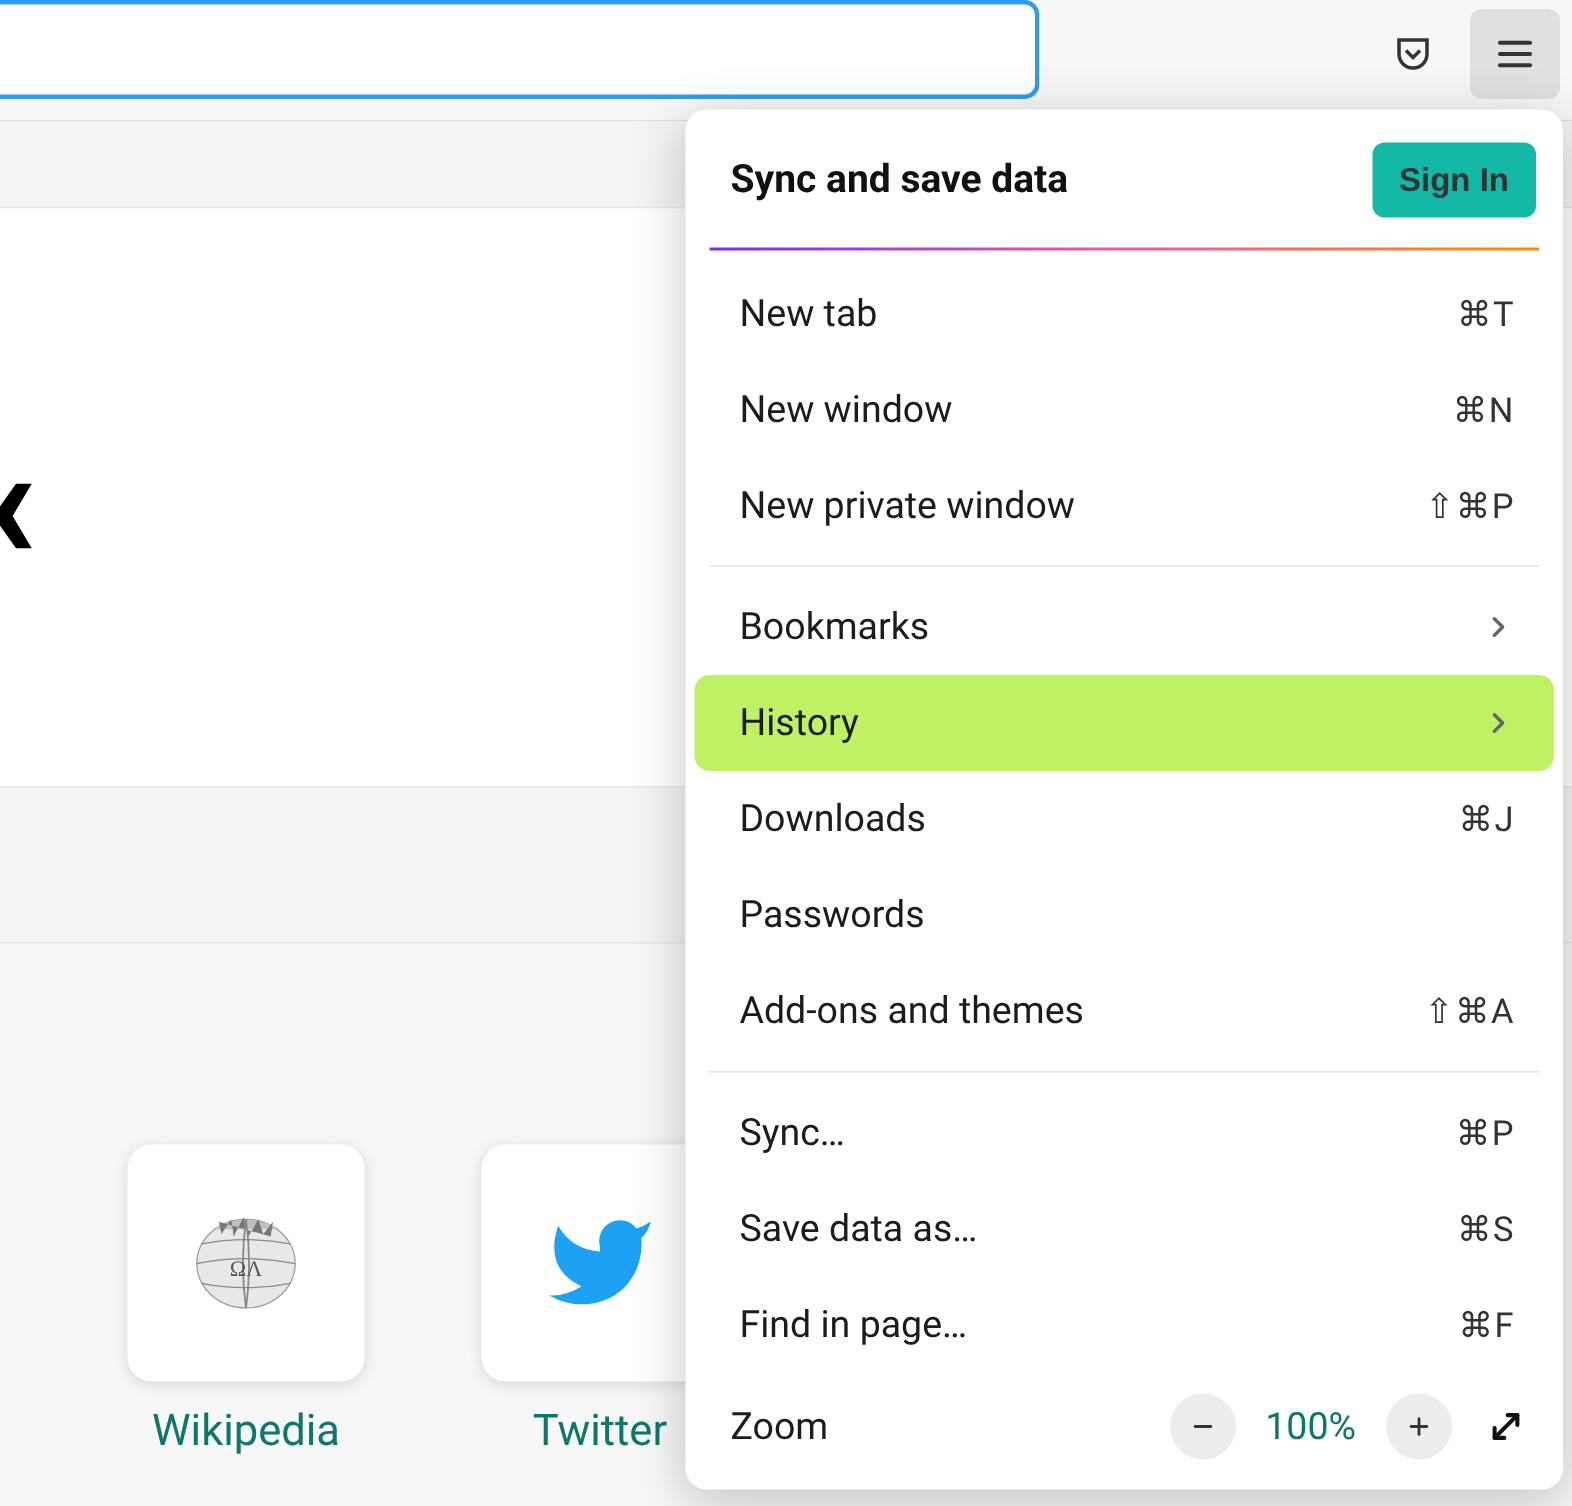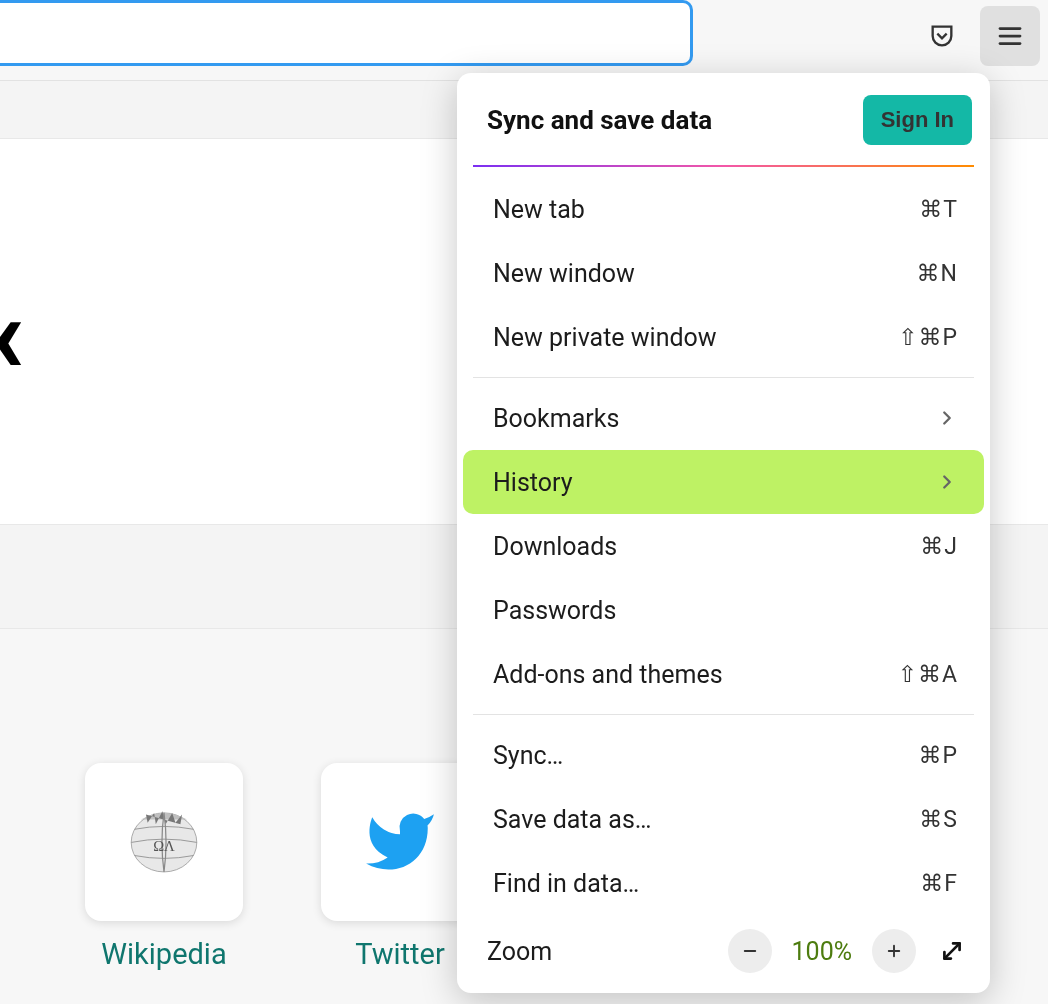--- a/index.html
+++ b/index.html
@@ -86,21 +86,21 @@
     display: flex;
     align-items: center;
     justify-content: center;
   }
   .tile-label { font-size: 29px; color: #0f766e; }
   
   .menu {
     position: absolute;
     top: 73px;
     left: 457px;
-    width: 533px;
+    width: 585px;
     background: #fff;
     border-radius: 14px;
     box-shadow: 0 8px 36px rgba(0,0,0,0.22);
     padding-bottom: 10px;
     overflow: hidden;
   }
   .sync-header {
     display: flex;
     align-items: center;
     justify-content: space-between;
@@ -160,21 +160,21 @@
   .zoom-btn {
     width: 44px; height: 44px;
     border-radius: 50%;
     background: #ededed;
     display: flex; align-items: center; justify-content: center;
     font-size: 28px;
     color: #333;
     border: none;
     cursor: pointer;
   }
-  .zoom-pct { font-size: 25px; color: #4d7c0f; padding: 0 6px; }
+  .zoom-pct { font-size: 25px; color: #0f766e; padding: 0 6px; }
   .fullscreen-btn {
     width: 44px; height: 44px;
     display: flex; align-items: center; justify-content: center;
     cursor: pointer;
   }
 </style>
 </head>
 <body>
 
 <div class="toolbar">
@@ -282,21 +282,21 @@
 
   <div class="menu-item">
     <span>Sync…</span>
     <span class="shortcut">⌘P</span>
   </div>
   <div class="menu-item">
     <span>Save data as…</span>
     <span class="shortcut">⌘S</span>
   </div>
   <div class="menu-item">
-    <span>Find in data…</span>
+    <span>Find in page…</span>
     <span class="shortcut">⌘F</span>
   </div>
 
   <div class="zoom-row">
     <span class="zoom-label">Zoom</span>
     <div class="zoom-ctrls">
       <button class="zoom-btn">
         <svg width="18" height="18" viewBox="0 0 24 24" fill="none" stroke="#333" stroke-width="2.5" stroke-linecap="round">
             <line x1="5" y1="12" x2="19" y2="12"></line>
           </svg>

